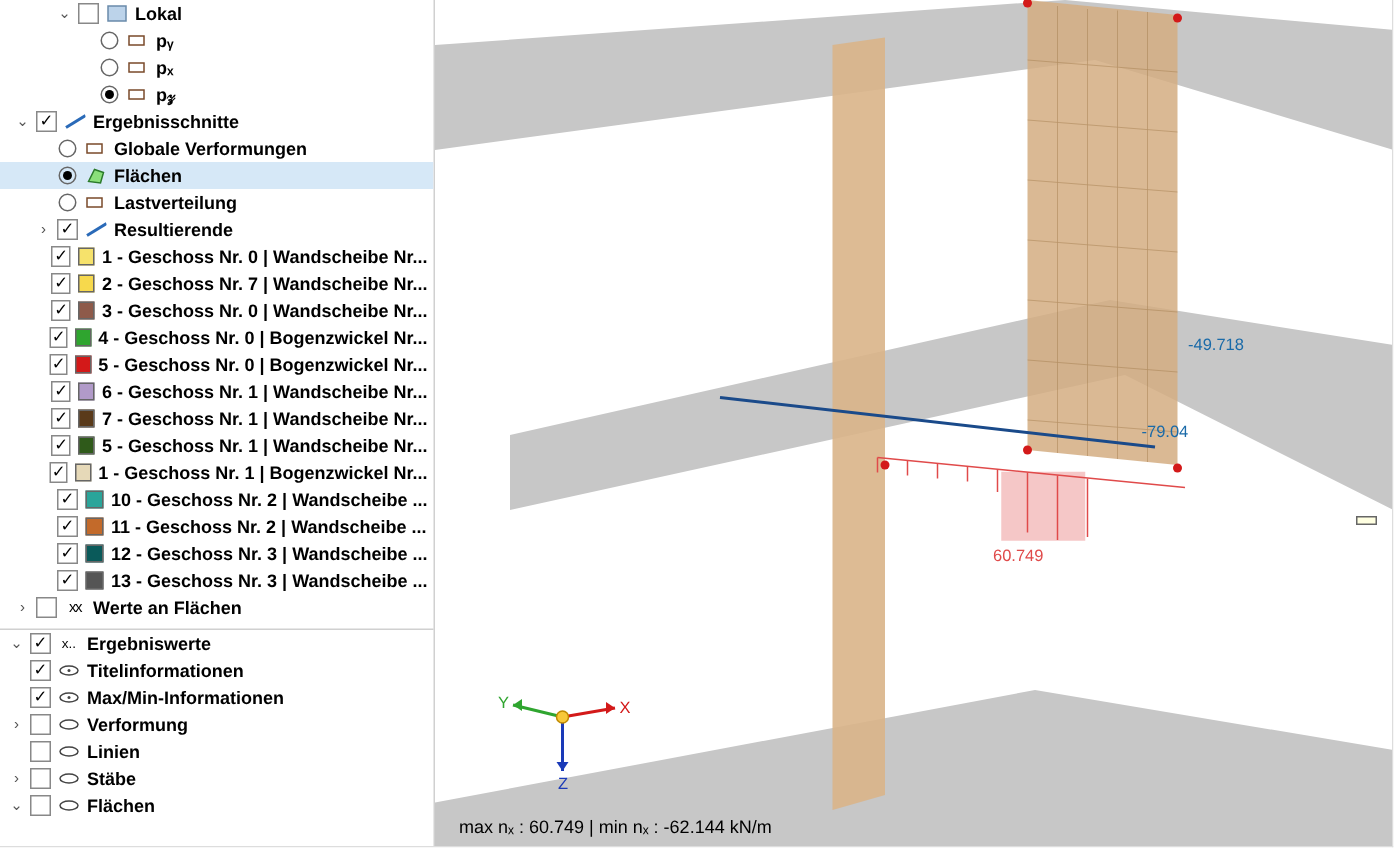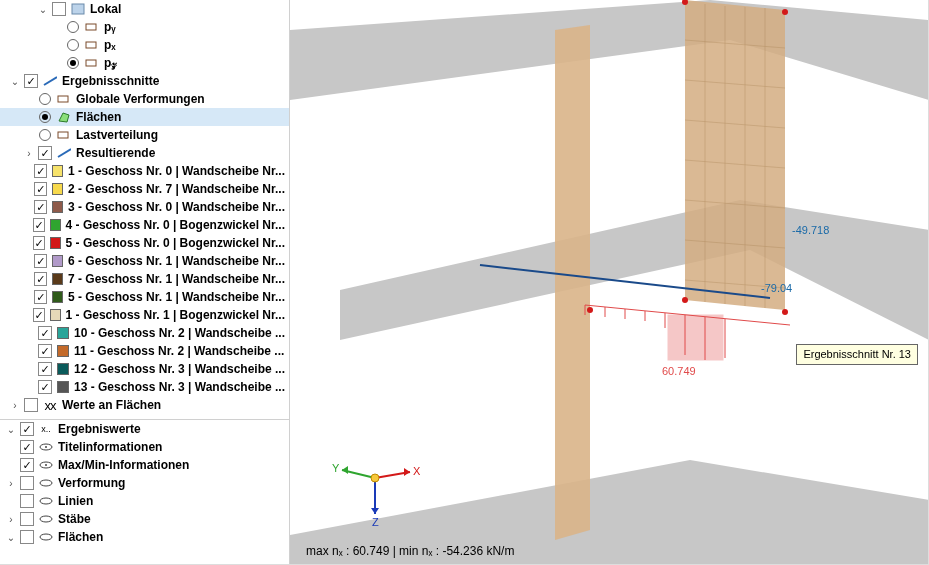--- a/index.html
+++ b/index.html
@@ -209,21 +209,21 @@
             <span class="chkbox checked"></span>
             <span class="swatch" style="background:#555555"></span>
             <span class="label">13 - Geschoss Nr. 3 | Wandscheibe ...</span>
           </div>
         </div>
 
       <div class="tree-row">
         <span class="indent" style="width:4px"></span>
         <span class="expander">›</span>
         <span class="chkbox"></span>
-        <span class="rowicon" style="font-size:13px;letter-spacing:-1px;">xx</span>
+        <span class="rowicon" style="font-size:10px;letter-spacing:-1px;">xx</span>
         <span class="label">Werte an Flächen</span>
       </div>
     </div>
 
     <div class="tree-scroll lower">
       <div class="tree-row">
         <span class="expander">⌄</span>
         <span class="chkbox checked"></span>
         <span class="rowicon" style="font-size:9px;">x..</span>
         <span class="label">Ergebniswerte</span>
@@ -340,35 +340,34 @@
           <circle cx="495" cy="312" r="3"></circle>
         <circle cx="300" cy="310" r="3"></circle>
       </g>
     </svg>
 
     <div class="value-label blue" style="left:502px; top:224px;">-49.718</div>
     <div class="value-label blue" style="left:471px; top:282px;">-79.04</div>
     <div class="value-label" style="left:372px; top:365px;">60.749</div>
 
     <div class="tooltip">
-      <div>Ergebnisschnitt Nr. 13</div>
     </div>
 
     <div class="axis-gizmo">
       <svg width="90" height="80">
         <line x1="45" y1="30" x2="80" y2="24" stroke="#d31919" stroke-width="2"></line>
         <polygon points="80,24 74,20 74,28" fill="#d31919"></polygon>
         <text x="83" y="27" fill="#d31919" font-size="11">X</text>
         <line x1="45" y1="30" x2="12" y2="22" stroke="#2fa52f" stroke-width="2"></line>
         <polygon points="12,22 18,18 18,26" fill="#2fa52f"></polygon>
         <text x="2" y="24" fill="#2fa52f" font-size="11">Y</text>
         <line x1="45" y1="30" x2="45" y2="66" stroke="#1a3ab8" stroke-width="2"></line>
         <polygon points="45,66 41,60 49,60" fill="#1a3ab8"></polygon>
         <text x="42" y="78" fill="#1a3ab8" font-size="11">Z</text>
         <circle cx="45" cy="30" r="4" fill="#f7c83a" stroke="#c08a00"></circle>
       </svg>
     </div>
 
     <div class="status">
-      <span>max nₓ : </span><span>60.749</span><span> | min nₓ : </span><span>-54.236 kN/m</span>
+      <span>max nₓ : </span><span>60.749</span><span> | min nₓ : </span><span>-62.144 kN/m</span>
     </div>
   </div>
 </div>
 
 </body></html>

